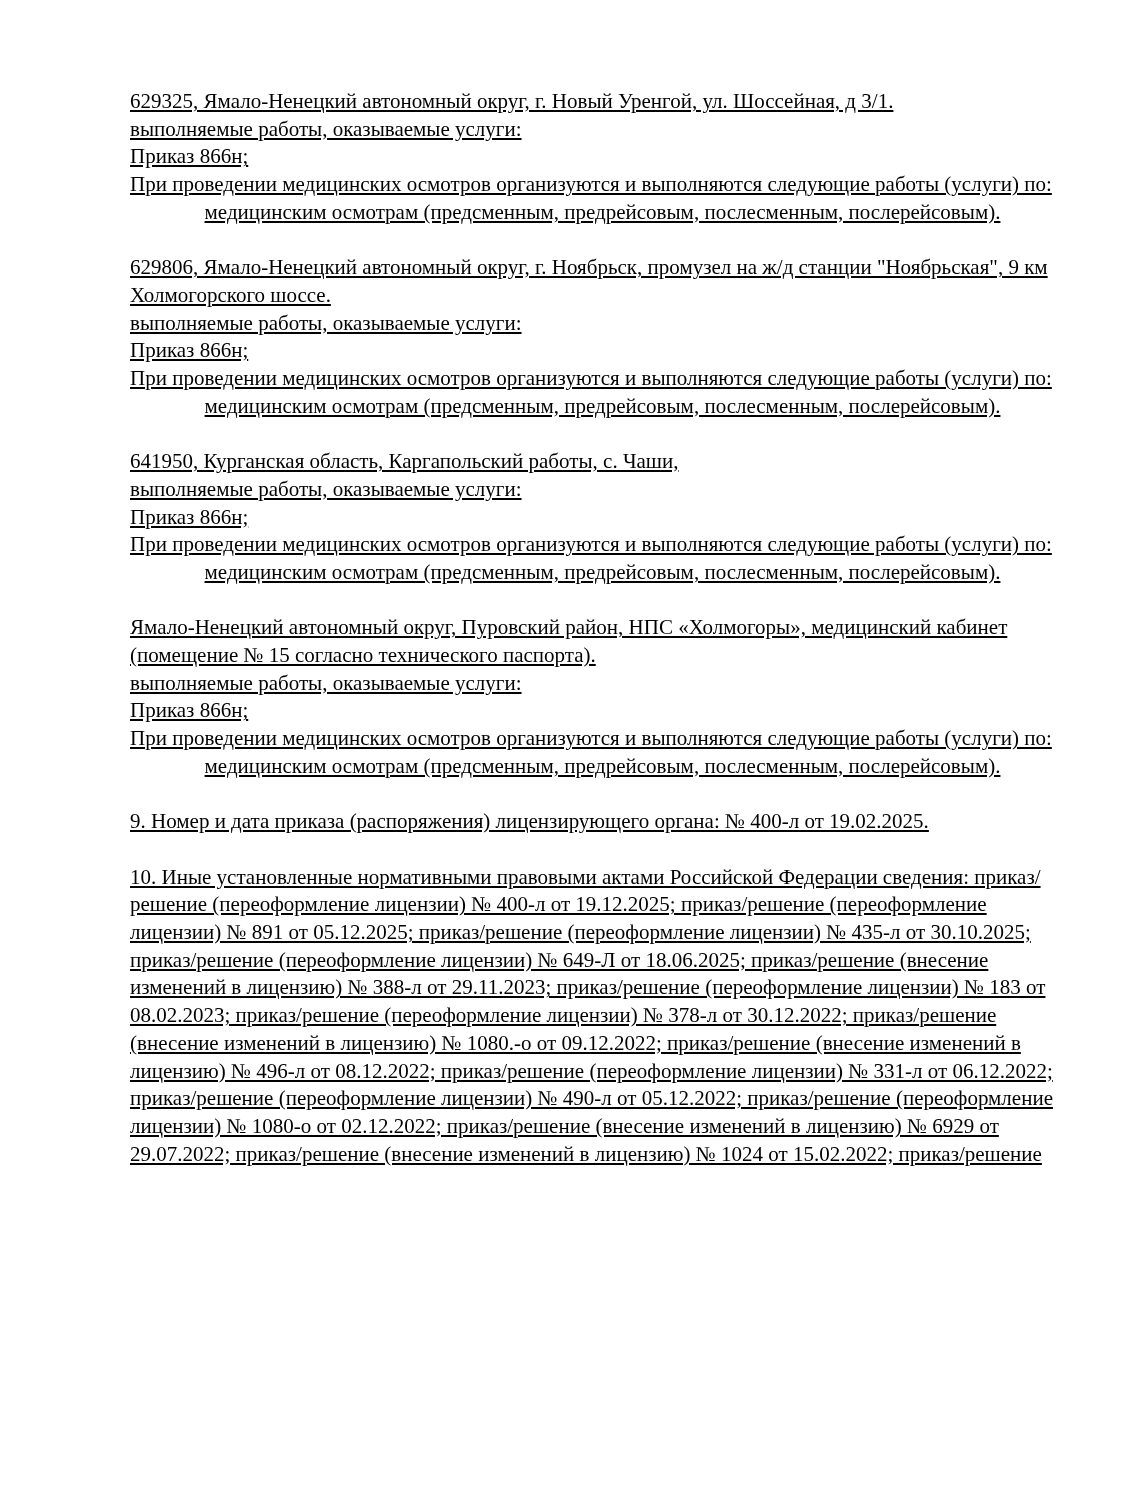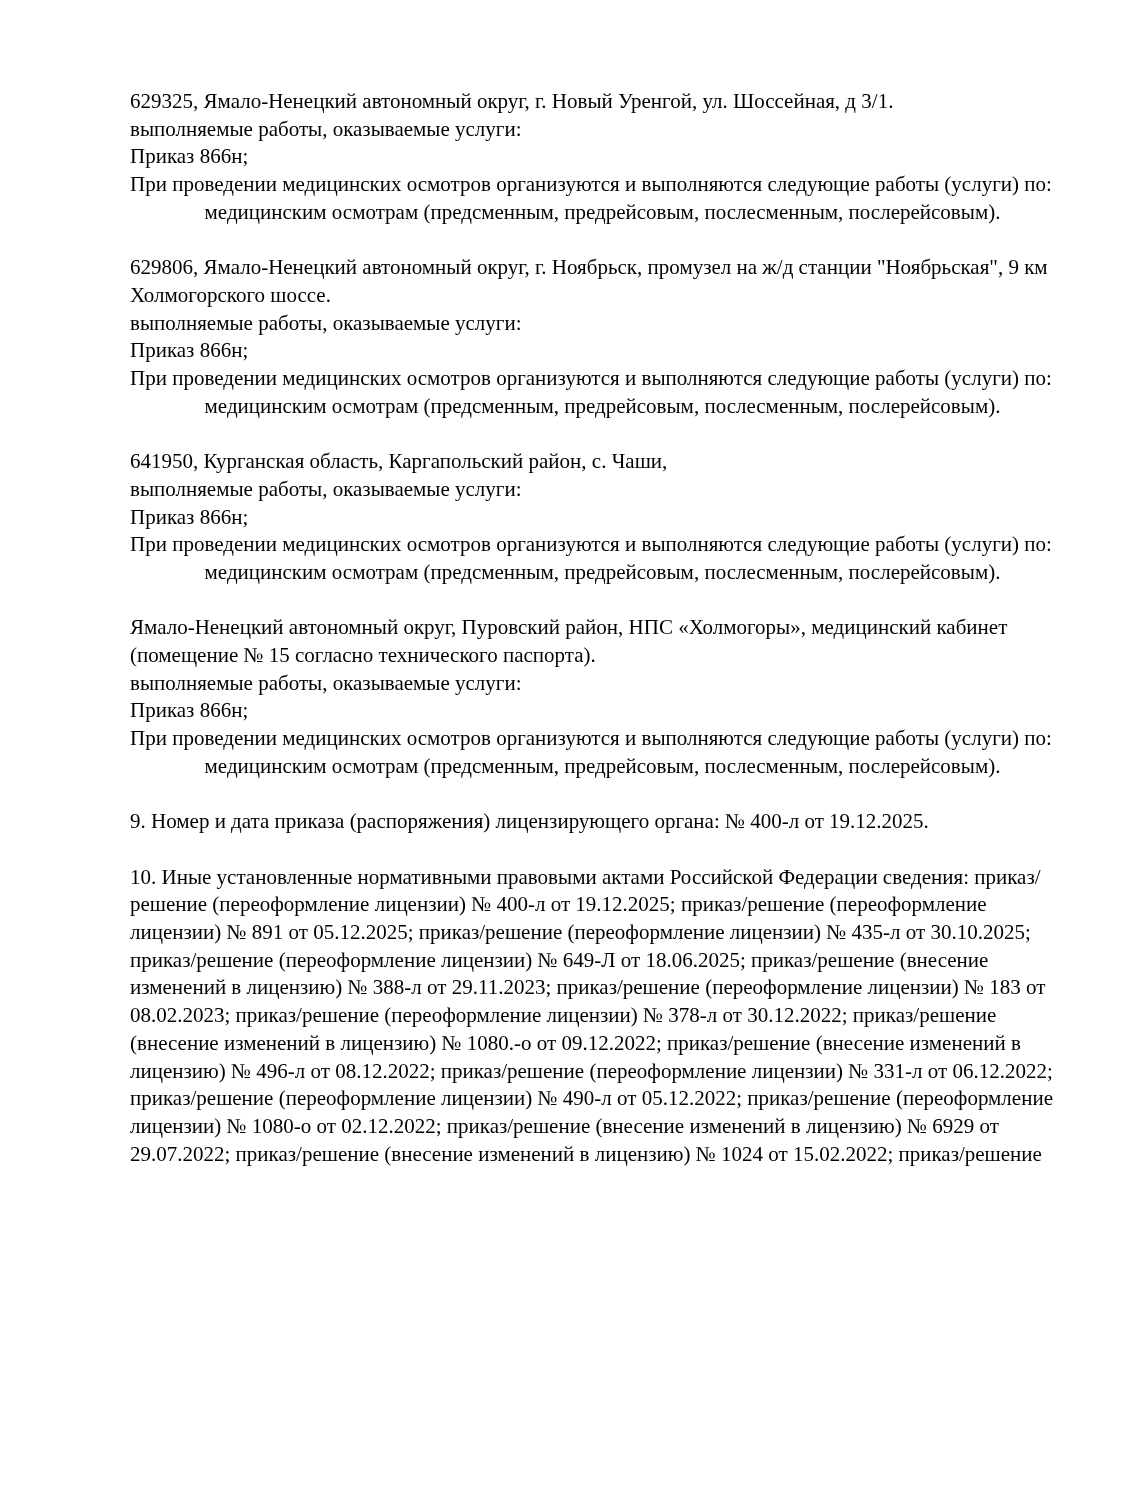--- a/index.html
+++ b/index.html
@@ -13,20 +13,21 @@
   .doc-page {
     box-sizing: border-box;
     width: 1127px;
     height: 1500px;
     padding: 88px 52px 16px 130px;
     background: #ffffff;
     color: #000000;
     font-family: "Liberation Serif", "DejaVu Serif", serif;
     font-size: 21px;
     line-height: 27.7px;
+    text-decoration: underline;
   }
   .doc-content {
     width: 945px;
   }
   .location-block, .item-para {
     margin: 0 0 27.7px 0;
   }
   .location-block p, .item-para p, .doc-content p {
     margin: 0;
     padding: 0;
@@ -55,37 +56,37 @@
 
     <section class="location-block">
       <p>629806, Ямало-Ненецкий автономный округ, г. Ноябрьск, промузел на ж/д станции "Ноябрьская", 9 км Холмогорского шоссе.</p>
       <p>выполняемые работы, оказываемые услуги:</p>
       <p>Приказ 866н;</p>
       <p>При проведении медицинских осмотров организуются и выполняются следующие работы (услуги) по:</p>
       <p class="service-line">медицинским осмотрам (предсменным, предрейсовым, послесменным, послерейсовым).</p>
     </section>
 
     <section class="location-block">
-      <p>641950, Курганская область, Каргапольский район, с. Чаши,</p>
+      <p>641950, Курганская область, Каргапольский работы, с. Чаши,</p>
       <p>выполняемые работы, оказываемые услуги:</p>
       <p>Приказ 866н;</p>
       <p>При проведении медицинских осмотров организуются и выполняются следующие работы (услуги) по:</p>
       <p class="service-line">медицинским осмотрам (предсменным, предрейсовым, послесменным, послерейсовым).</p>
     </section>
 
     <section class="location-block">
       <p>Ямало-Ненецкий автономный округ, Пуровский район, НПС «Холмогоры», медицинский кабинет (помещение № 15 согласно технического паспорта).</p>
       <p>выполняемые работы, оказываемые услуги:</p>
       <p>Приказ 866н;</p>
       <p>При проведении медицинских осмотров организуются и выполняются следующие работы (услуги) по:</p>
       <p class="service-line">медицинским осмотрам (предсменным, предрейсовым, послесменным, послерейсовым).</p>
     </section>
 
     <section class="item-para">
-      <p>9. Номер и дата приказа (распоряжения) лицензирующего органа: № 400-л от 19.12.2025.</p>
+      <p>9. Номер и дата приказа (распоряжения) лицензирующего органа: № 400-л от 19.02.2025.</p>
     </section>
 
     <section class="item-para last-para">
       <p>10. Иные установленные нормативными правовыми актами Российской Федерации сведения: приказ/решение (переоформление лицензии) № 400-л от 19.12.2025; приказ/решение (переоформление лицензии) № 891 от 05.12.2025; приказ/решение (переоформление лицензии) № 435-л от 30.10.2025; приказ/решение (переоформление лицензии) № 649-Л от 18.06.2025; приказ/решение (внесение изменений в лицензию) № 388-л от 29.11.2023; приказ/решение (переоформление лицензии) № 183 от 08.02.2023; приказ/решение (переоформление лицензии) № 378-л от 30.12.2022; приказ/решение (внесение изменений в лицензию) № 1080.-о от 09.12.2022; приказ/решение (внесение изменений в лицензию) № 496-л от 08.12.2022; приказ/решение (переоформление лицензии) № 331-л от 06.12.2022; приказ/решение (переоформление лицензии) № 490-л от 05.12.2022; приказ/решение (переоформление лицензии) № 1080-о от 02.12.2022; приказ/решение (внесение изменений в лицензию) № 6929 от 29.07.2022; приказ/решение (внесение изменений в лицензию) № 1024 от 15.02.2022; приказ/решение</p>
     </section>
 
   </div>
 </div>
 
 </body></html>

